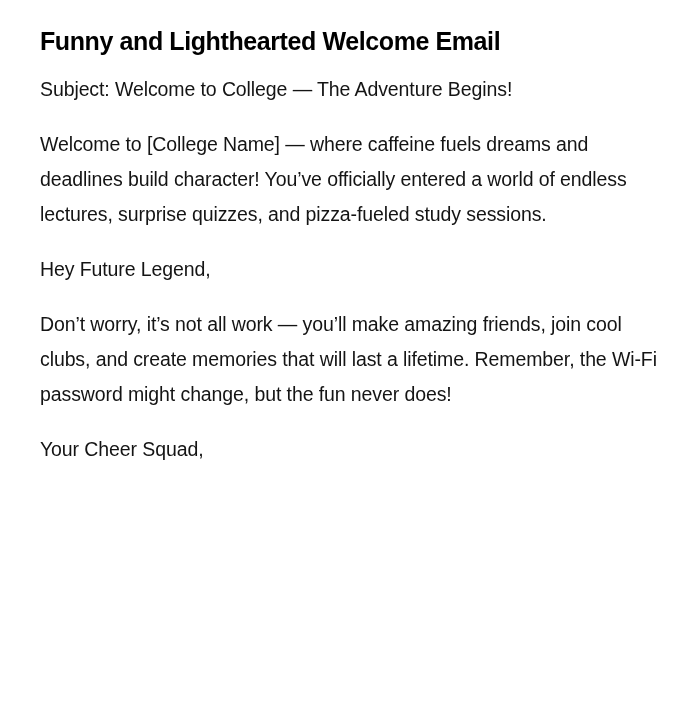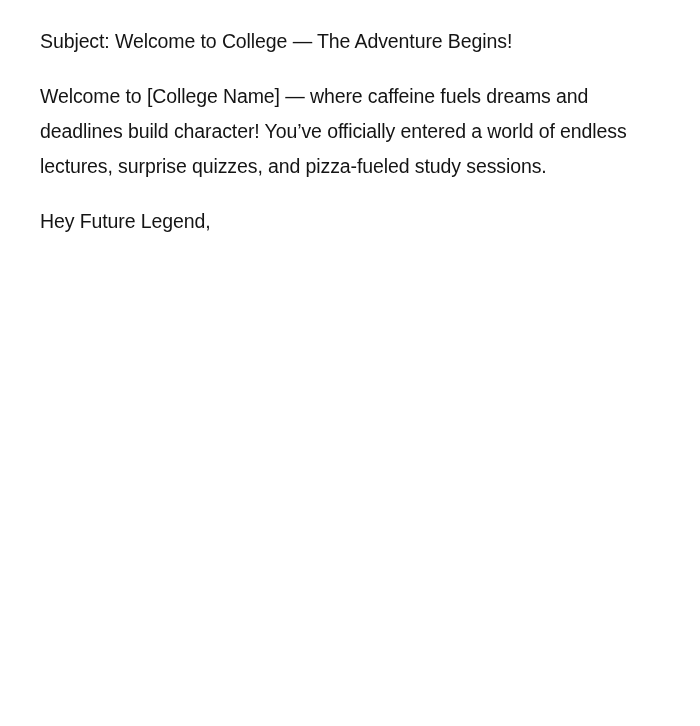--- a/index.html
+++ b/index.html
@@ -33,16 +33,19 @@
       font-size: 19.5px;
       line-height: 35px;
       color: #141414;
       letter-spacing: -0.1px;
     }
   </style>
 </head>
 <body>
 
 <div class="doc">
+  <h1 class="doc-title">Funny and Lighthearted Welcome Email</h1>
   <p class="doc-para">Subject: Welcome to College — The Adventure Begins!</p>
   <p class="doc-para">Welcome to [College Name] — where caffeine fuels dreams and deadlines build character! You’ve officially entered a world of endless lectures, surprise quizzes, and pizza-fueled study sessions.</p>
   <p class="doc-para">Hey Future Legend,</p>
+  <p class="doc-para">Don’t worry, it’s not all work — you’ll make amazing friends, join cool clubs, and create memories that will last a lifetime. Remember, the Wi-Fi password might change, but the fun never does!</p>
+  <p class="doc-para">Your Cheer Squad,</p>
 </div>
 
 </body></html>

